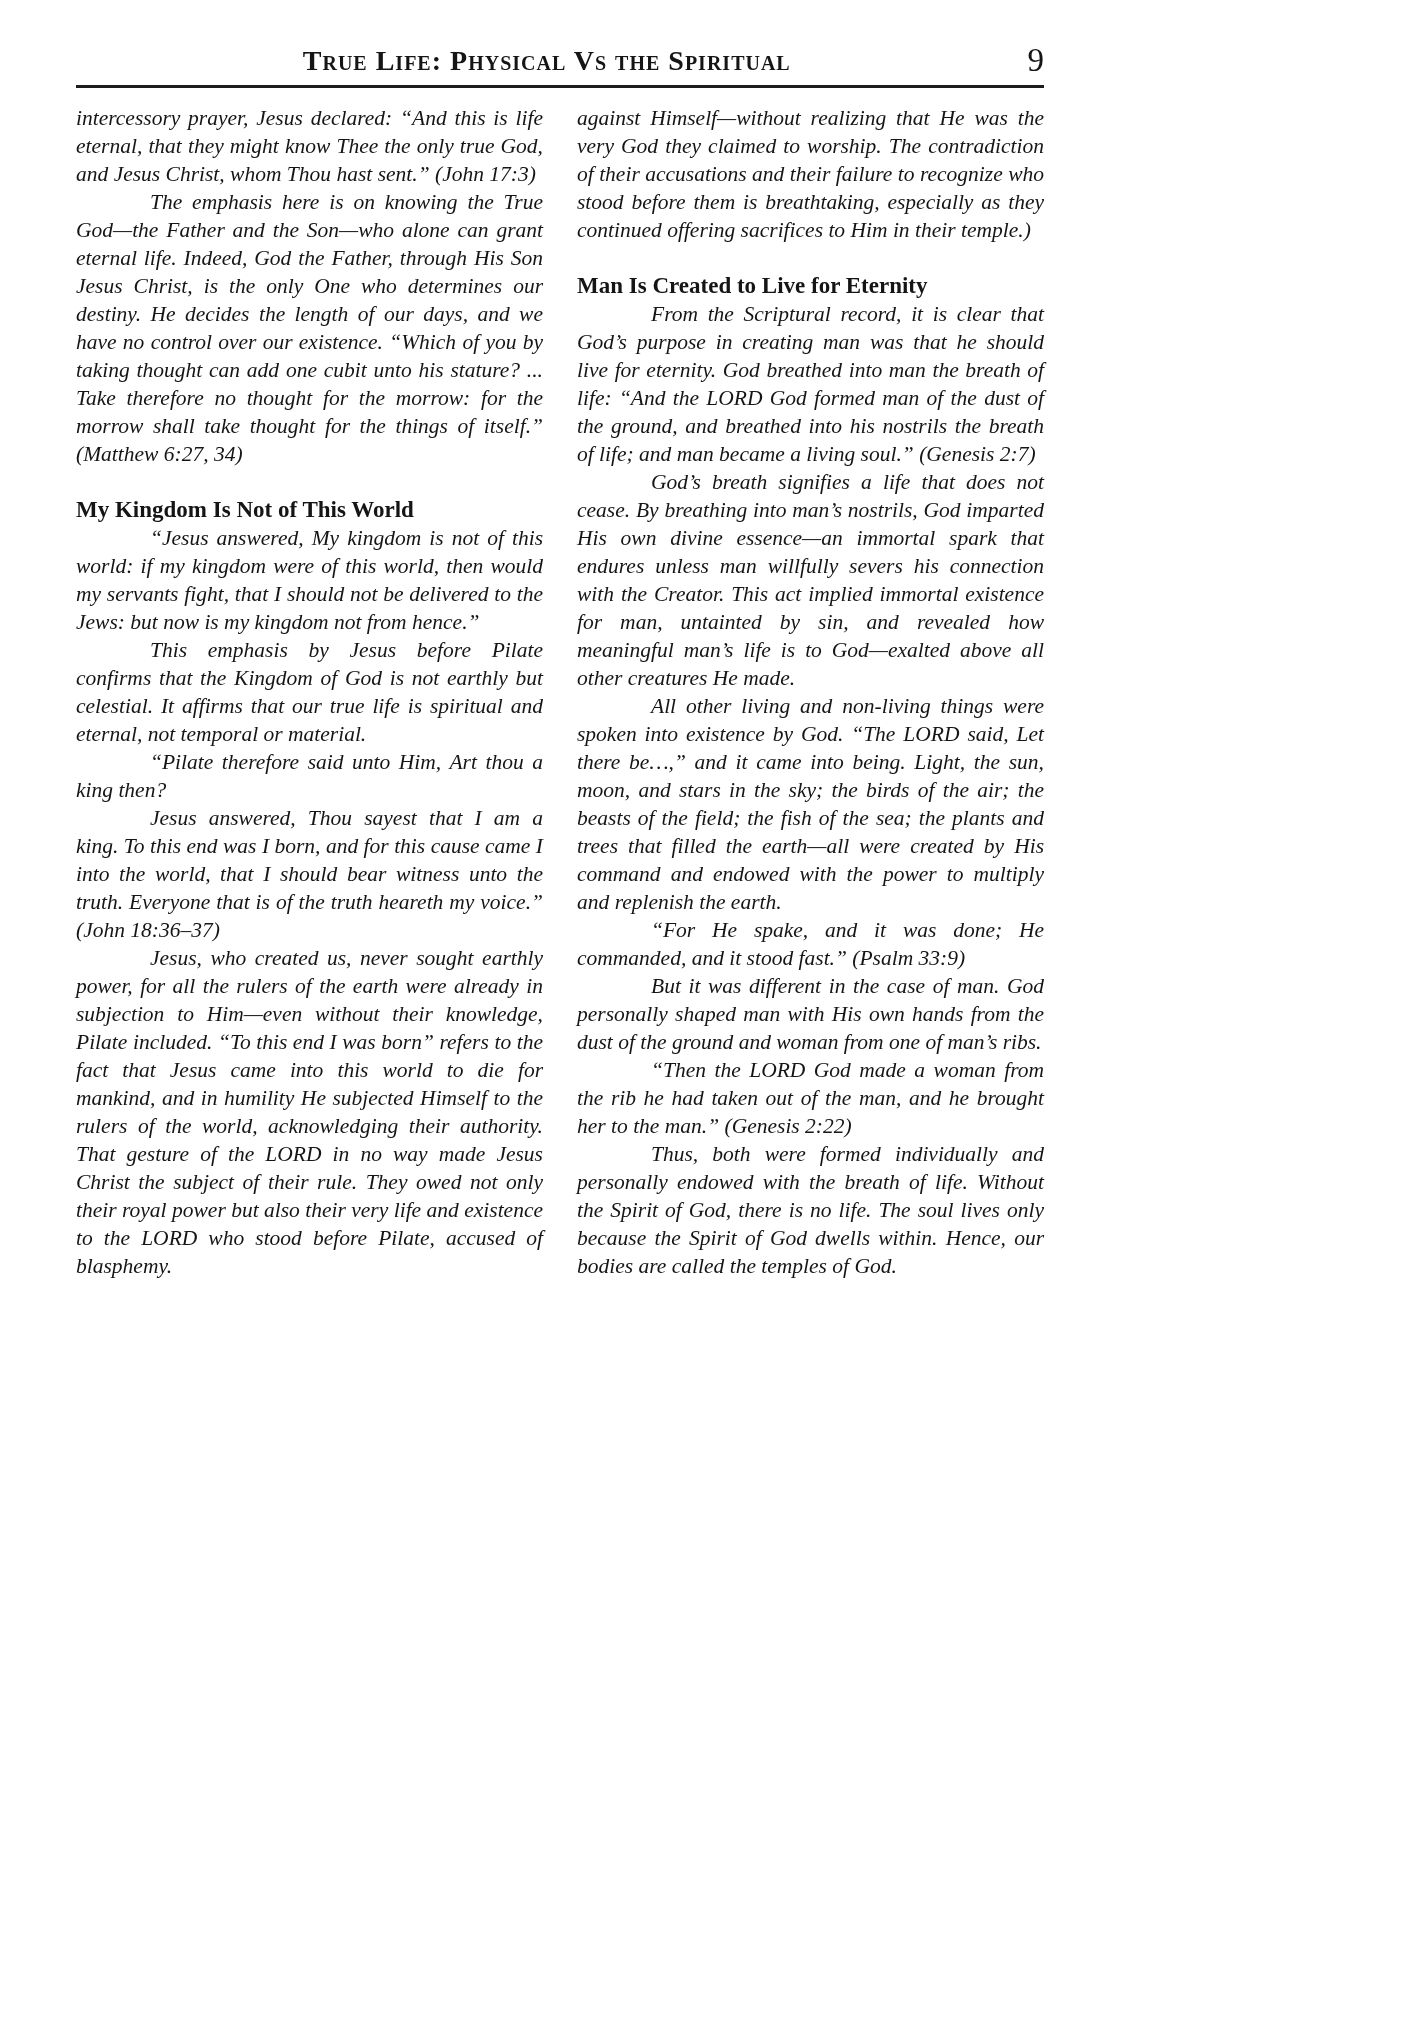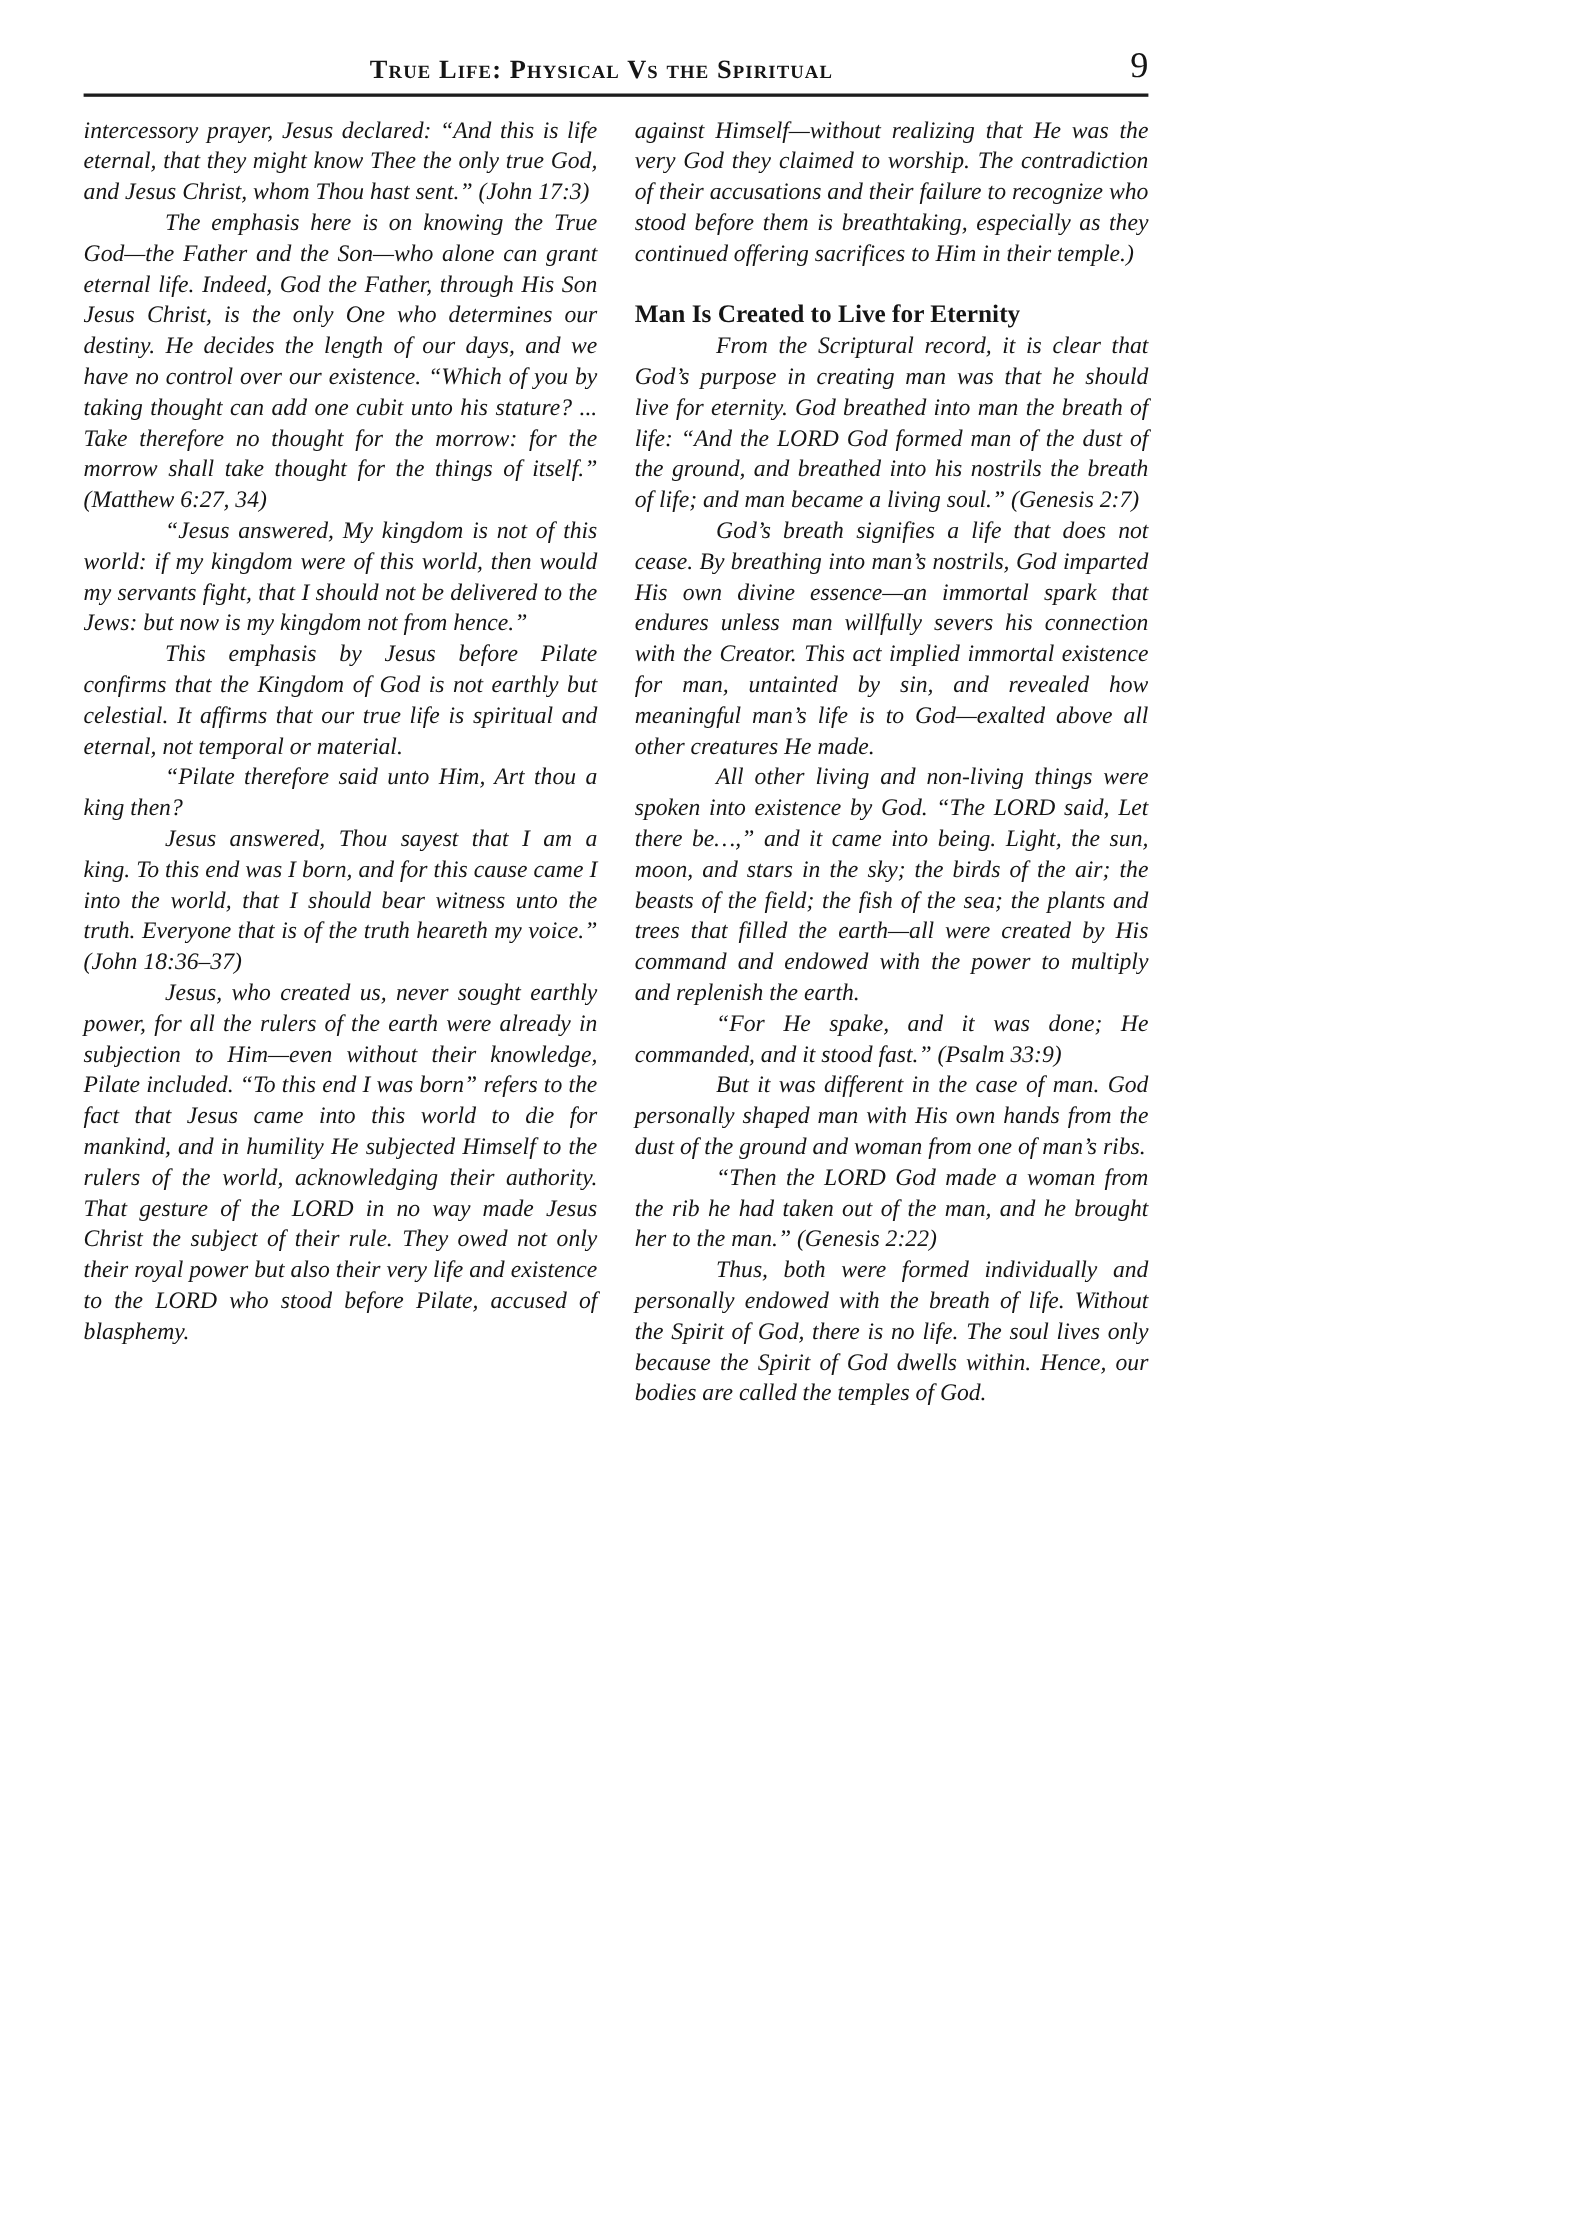--- a/index.html
+++ b/index.html
@@ -23,21 +23,21 @@
     align-items: flex-end;
     justify-content: space-between;
     border-bottom: 3px solid #1c1c1c;
     padding-bottom: 8px;
   }
   .header-title {
     flex: 1;
     text-align: center;
     font-variant: small-caps;
     font-weight: bold;
-    font-size: 24px;
+    font-size: 28px;
     letter-spacing: 1px;
     line-height: 1.1;
   }
   .page-number {
     font-size: 33px;
     line-height: 1;
     padding-left: 10px;
     font-weight: normal;
   }
   .columns {
@@ -74,20 +74,21 @@
   <div class="header-row">
     <div class="header-title">True Life: Physical Vs the Spiritual</div>
     <div class="page-number">9</div>
   </div>
 
   <div class="columns">
 
     <div class="col">
       <p>intercessory prayer, Jesus declared: “And this is life eternal, that they might know Thee the only true God, and Jesus Christ, whom Thou hast sent.” (John 17:3)</p>
       <p class="indent">The emphasis here is on knowing the True God—the Father and the Son—who alone can grant eternal life. Indeed, God the Father, through His Son Jesus Christ, is the only One who determines our destiny. He decides the length of our days, and we have no control over our existence. “Which of you by taking thought can add one cubit unto his stature? ... Take therefore no thought for the morrow: for the morrow shall take thought for the things of itself.” (Matthew 6:27, 34)</p>
+      <h3 class="section-heading">My Kingdom Is Not of This World</h3>
       <p class="indent">“Jesus answered, My kingdom is not of this world: if my kingdom were of this world, then would my servants fight, that I should not be delivered to the Jews: but now is my kingdom not from hence.”</p>
       <p class="indent">This emphasis by Jesus before Pilate confirms that the Kingdom of God is not earthly but celestial. It affirms that our true life is spiritual and eternal, not temporal or material.</p>
       <p class="indent">“Pilate therefore said unto Him, Art thou a king then?</p>
       <p class="indent">Jesus answered, Thou sayest that I am a king. To this end was I born, and for this cause came I into the world, that I should bear witness unto the truth. Everyone that is of the truth heareth my voice.” (John 18:36–37)</p>
       <p class="indent">Jesus, who created us, never sought earthly power, for all the rulers of the earth were already in subjection to Him—even without their knowledge, Pilate included. “To this end I was born” refers to the fact that Jesus came into this world to die for mankind, and in humility He subjected Himself to the rulers of the world, acknowledging their authority. That gesture of the LORD in no way made Jesus Christ the subject of their rule. They owed not only their royal power but also their very life and existence to the LORD who stood before Pilate, accused of blasphemy.</p>
     </div>
 
     <div class="col">
       <p>against Himself—without realizing that He was the very God they claimed to worship. The contradiction of their accusations and their failure to recognize who stood before them is breathtaking, especially as they continued offering sacrifices to Him in their temple.)</p>
       <h3 class="section-heading">Man Is Created to Live for Eternity</h3>

